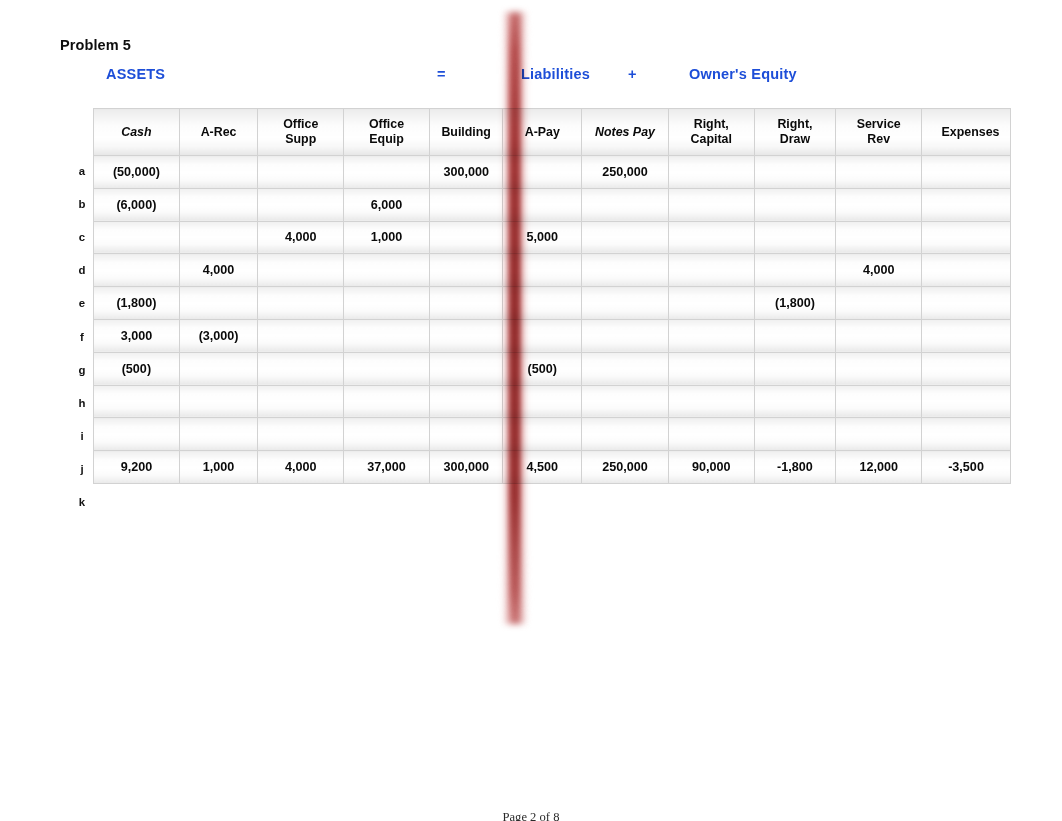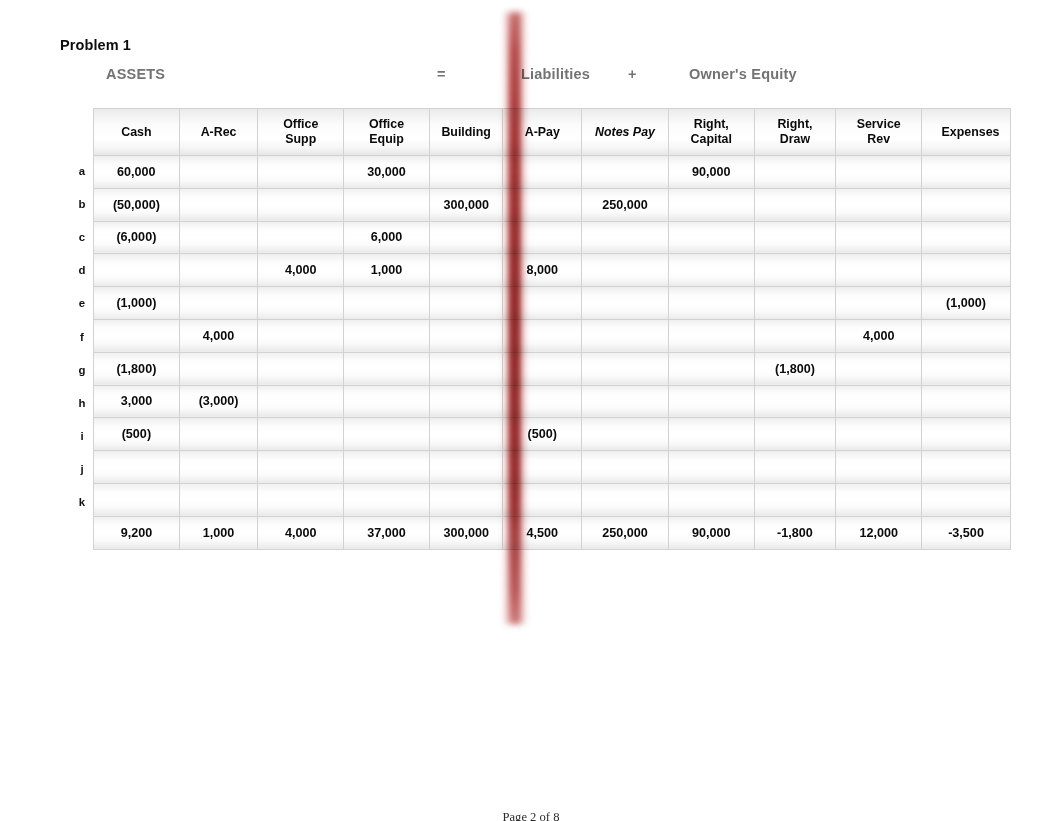--- a/index.html
+++ b/index.html
@@ -31,21 +31,21 @@
     font-size: 14.5px;
     font-weight: bold;
     color: #0d0d0d;
     letter-spacing: 0.1px;
   }
   .eq-head {
     position: absolute;
     top: 66px;
     font-size: 14.5px;
     font-weight: bold;
-    color: #737373;
+    color: #1d4ed8;
     letter-spacing: 0.2px;
     white-space: nowrap;
   }
   #head-assets   { left: 106px; }
   #head-equals   { left: 437px; }
   #head-liab     { left: 521px; }
   #head-plus     { left: 628px; }
   #head-oe       { left: 689px; }
 
   
@@ -156,21 +156,21 @@
     font-size: 12.6px;
     color: #2a2a2a;
     margin-top: 24px;
   }
 </style>
 </head>
 <body>
 
 <div class="scan">
 
-  <div id="problem-title">Problem 1</div>
+  <div id="problem-title">Problem 5</div>
 
   <div class="eq-head" id="head-assets">ASSETS</div>
   <div class="eq-head" id="head-equals">=</div>
   <div class="eq-head" id="head-liab">Liabilities</div>
   <div class="eq-head" id="head-plus">+</div>
   <div class="eq-head" id="head-oe">Owner's Equity</div>
 
   <div id="row-letters">
       <div class="row-letter" style="top: 165px;">a</div>
       <div class="row-letter" style="top: 198.1px;">b</div>
@@ -181,21 +181,21 @@
       <div class="row-letter" style="top: 363.6px;">g</div>
       <div class="row-letter" style="top: 396.7px;">h</div>
       <div class="row-letter" style="top: 429.8px;">i</div>
       <div class="row-letter" style="top: 462.9px;">j</div>
       <div class="row-letter" style="top: 496px;">k</div>
     </div>
 
   <table id="worksheet">
     <thead>
       <tr id="header-row">
-          <th style="width: 83px;">
+          <th style="width: 83px; font-style: italic;">
             <div>Cash</div>
           </th>
           <th style="width: 76px;">
             <div>A-Rec</div>
           </th>
           <th style="width: 83px;">
             <div>Office</div>
             <div>Supp</div>
           </th>
           <th style="width: 83px;">
@@ -223,33 +223,20 @@
             <div>Service</div>
             <div>Rev</div>
           </th>
           <th style="width: 77px; padding-left: 9px;">
             <div>Expenses</div>
           </th>
         </tr>
     </thead>
     <tbody id="table-body">
         <tr>
-          <td>60,000</td>
-          <td></td>
-          <td></td>
-          <td>30,000</td>
-          <td></td>
-          <td></td>
-          <td></td>
-          <td>90,000</td>
-          <td></td>
-          <td></td>
-          <td></td>
-        </tr>
-        <tr>
           <td>(50,000)</td>
           <td></td>
           <td></td>
           <td></td>
           <td>300,000</td>
           <td></td>
           <td>250,000</td>
           <td></td>
           <td></td>
           <td></td>
@@ -267,39 +254,26 @@
           <td></td>
           <td></td>
           <td></td>
         </tr>
         <tr>
           <td></td>
           <td></td>
           <td>4,000</td>
           <td>1,000</td>
           <td></td>
-          <td>8,000</td>
-          <td></td>
-          <td></td>
-          <td></td>
-          <td></td>
-          <td></td>
-        </tr>
-        <tr>
-          <td>(1,000)</td>
-          <td></td>
-          <td></td>
-          <td></td>
-          <td></td>
-          <td></td>
-          <td></td>
-          <td></td>
-          <td></td>
-          <td></td>
-          <td>(1,000)</td>
+          <td>5,000</td>
+          <td></td>
+          <td></td>
+          <td></td>
+          <td></td>
+          <td></td>
         </tr>
         <tr>
           <td></td>
           <td>4,000</td>
           <td></td>
           <td></td>
           <td></td>
           <td></td>
           <td></td>
           <td></td>

